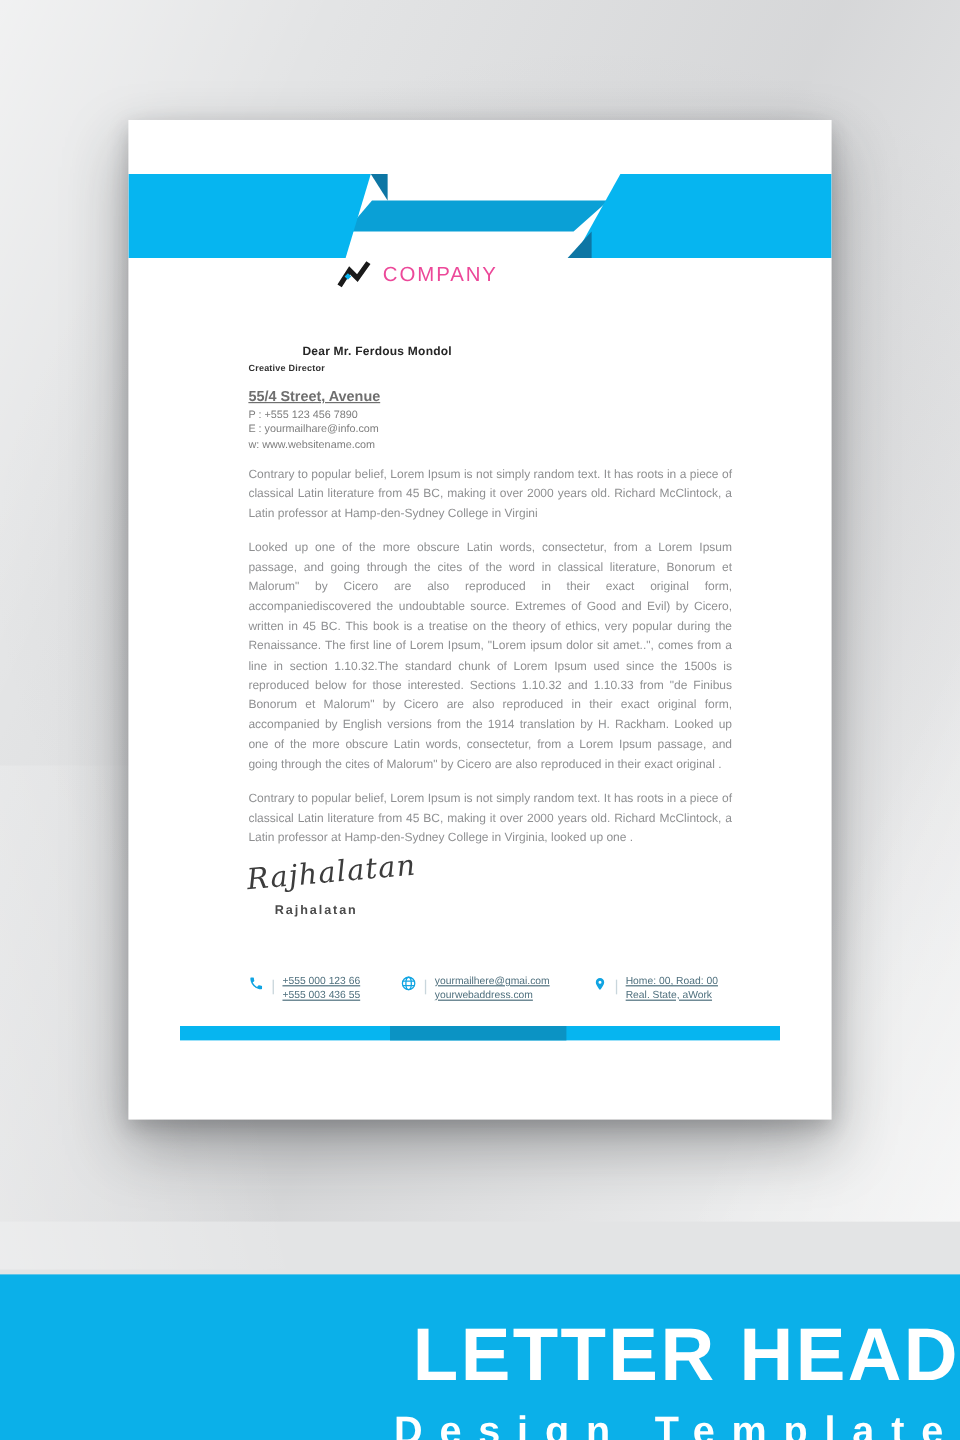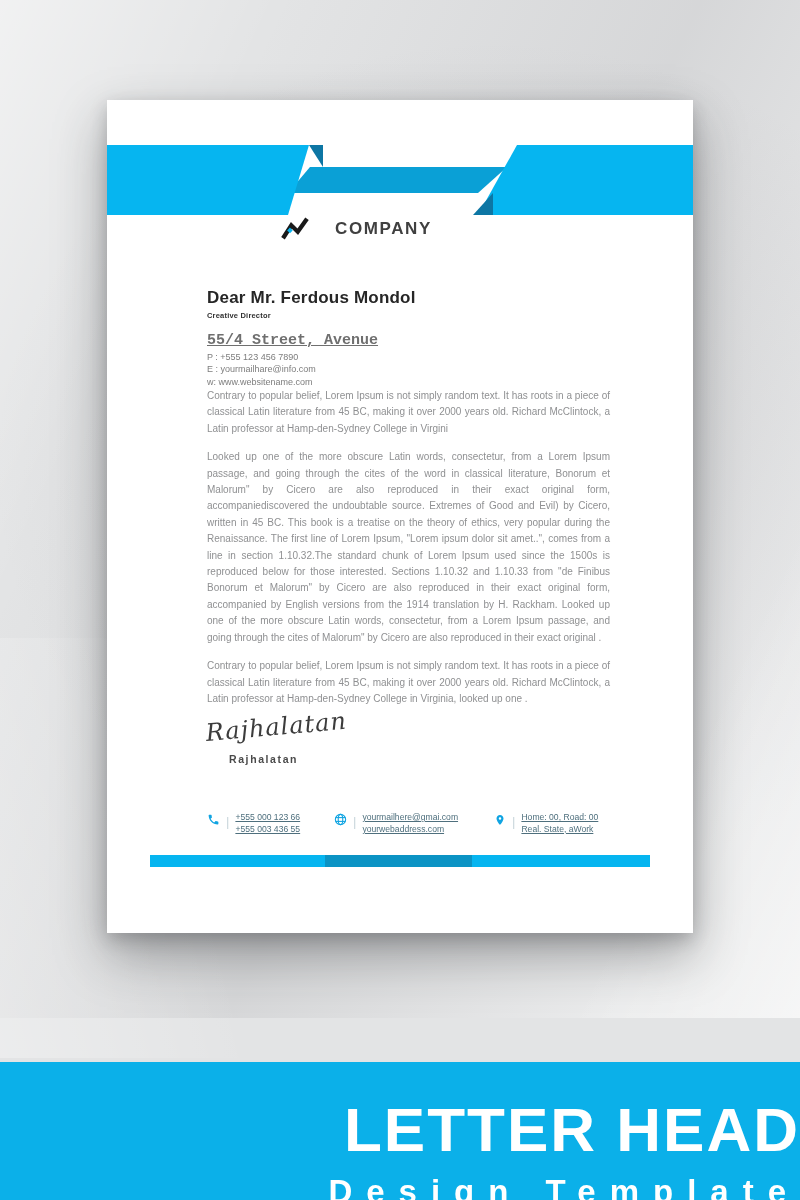--- a/index.html
+++ b/index.html
@@ -16,26 +16,26 @@
   .stage::after { content:""; position:absolute; left:-120px; bottom:-40px; width:560px; height:420px;
       background:linear-gradient(60deg, rgba(255,255,255,.55) 0%, rgba(255,255,255,0) 55%); transform:skewX(-18deg); }
 
   
   .page { position:absolute; left:107px; top:100px; width:586px; height:833px; background:#ffffff;
       box-shadow:0 22px 48px rgba(40,42,45,.38), 0 6px 16px rgba(40,42,45,.22); }
 
   .ribbon { position:absolute; left:0; top:45px; width:586px; height:70px; display:block; }
 
   .logo-row { position:absolute; left:173px; top:117px; display:flex; align-items:center; gap:9px; }
-  .logo-text { font-size:17px; font-weight:bold; letter-spacing:1.6px; color:#404040;margin-left:16px; }
+  .logo-text { font-size:17px; font-weight:normal; letter-spacing:1.6px; color:#ec4899; }
 
   .recipient { position:absolute; left:100px; top:188px; }
-  .r-name { font-size:17px; font-weight:bold; color:#262626; letter-spacing:.2px; }
+  .r-name { font-size:10px; font-weight:bold; color:#262626; letter-spacing:.2px;margin-left:45px; }
   .r-title { font-size:7.5px; font-weight:bold; color:#303030; margin-top:3px; letter-spacing:.2px; }
-  .r-street { font-size:15px; font-weight:bold; color:#6f6f6f; text-decoration:underline; margin-top:12px;font-family:Liberation Mono, monospace; }
+  .r-street { font-size:12px; font-weight:bold; color:#6f6f6f; text-decoration:underline; margin-top:12px; }
   .r-line { font-size:9px; color:#7d7d7d; margin-top:2.5px; }
 
   .body-copy { position:absolute; left:100px; top:288px; width:403px; }
   .para { font-size:10px; line-height:16.4px; color:#8f9092; text-align:justify; margin-bottom:12px; }
 
   .sig { margin-top:10px; }
   .sig-script { font-family:"DejaVu Serif", serif; font-style:italic; font-size:24px; color:#3c3c3c;
       transform:rotate(-5deg); transform-origin:left bottom; display:inline-block; letter-spacing:1px; }
   .sig-name { font-size:10.5px; font-weight:bold; color:#4a4a4a; letter-spacing:1.6px; margin:6px 0 0 22px; }
   .sig-title { font-size:10.5px; color:#4d4d4d; letter-spacing:1.2px; margin-top:2px; }

